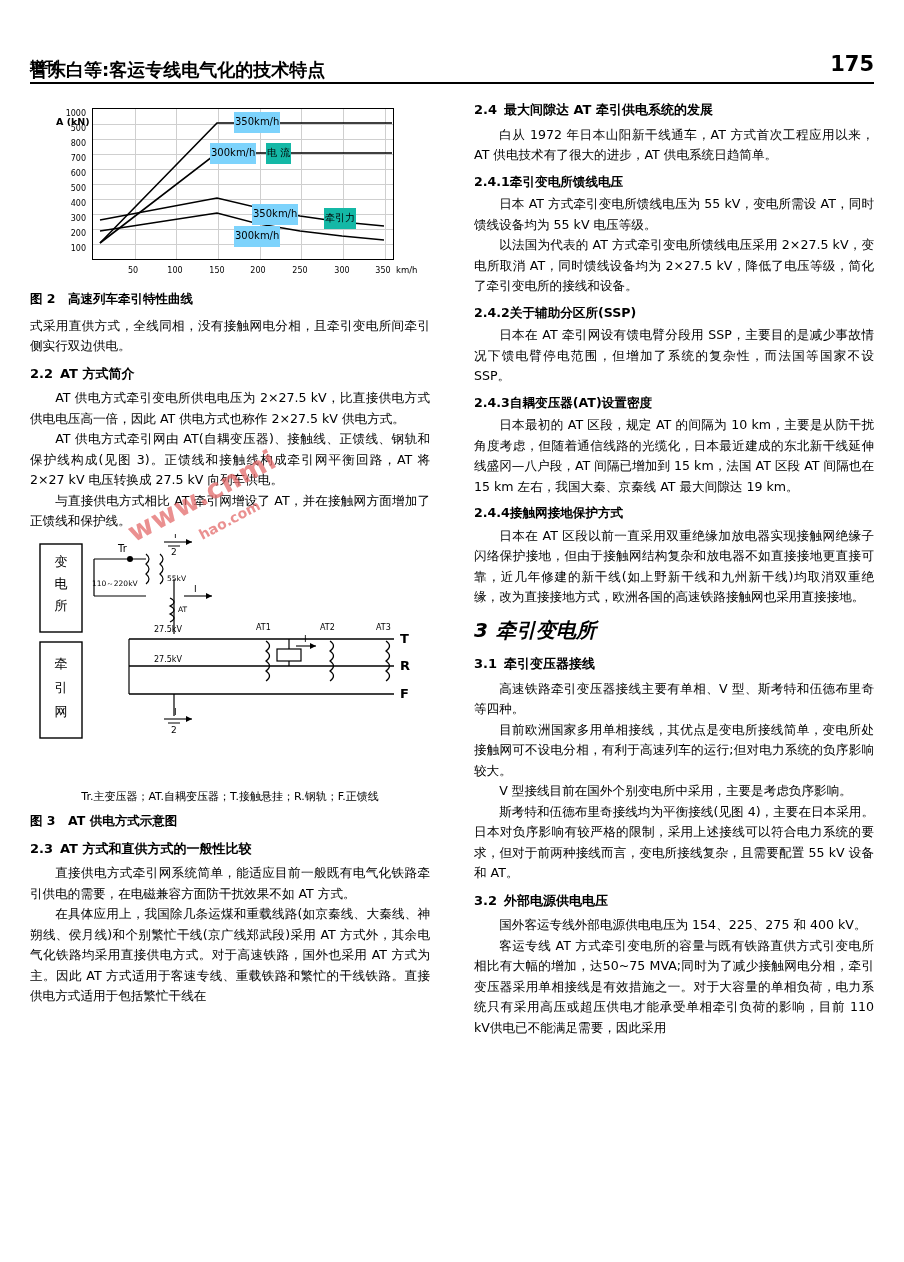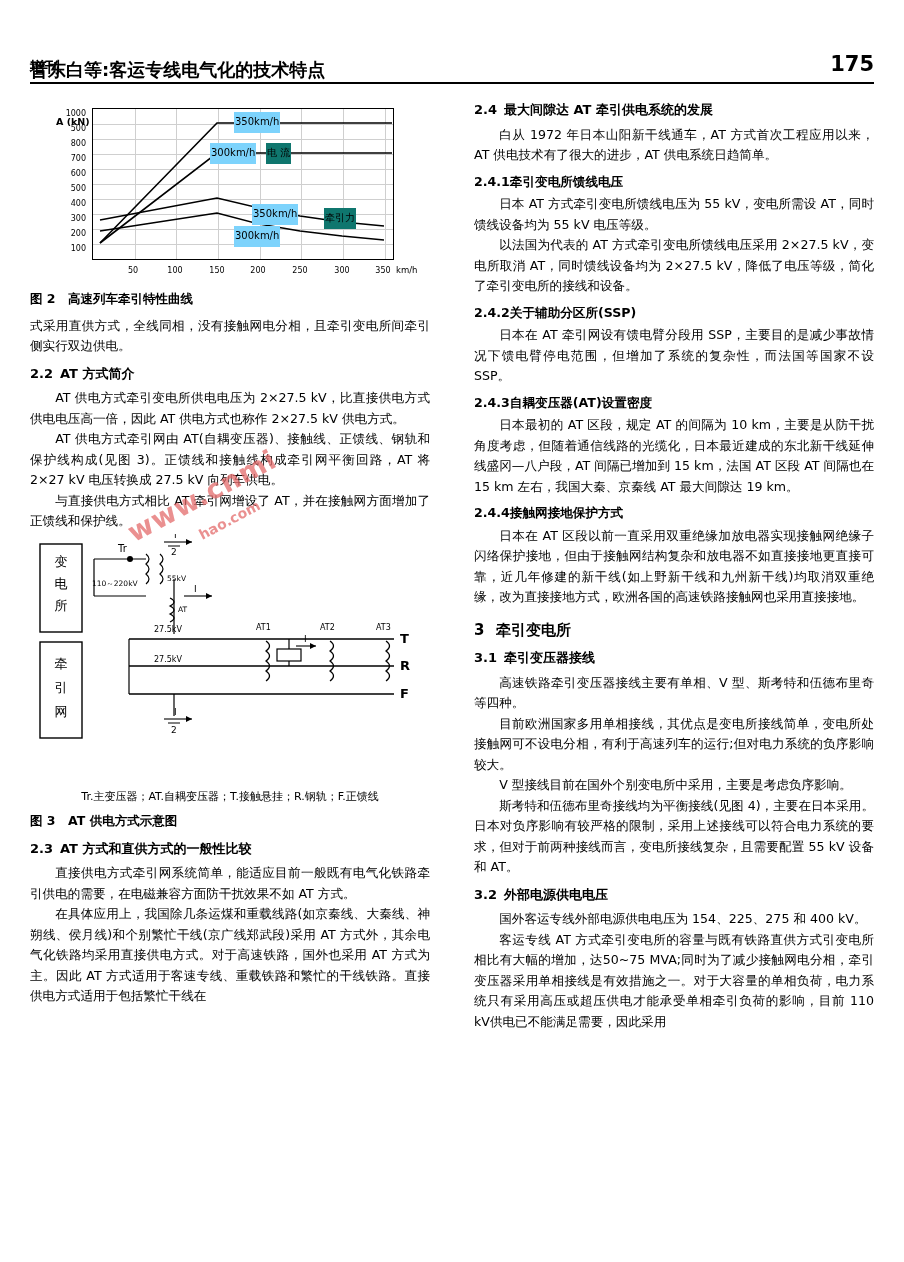--- a/index.html
+++ b/index.html
@@ -43,21 +43,21 @@
   p{margin:0 0 0 0;text-indent:2em;}
   p.noind{text-indent:0;}
   .h2{
     font-weight:bold;font-size:13px;margin:7px 0 4px 0;
   }
   .h2 .num{display:inline-block;min-width:30px;}
   .h3{
     font-weight:bold;font-size:12.6px;margin:6px 0 2px 0;
   }
   .h1{
-    font-weight:bold;font-size:15px;margin:12px 0 8px 0;
+    font-weight:bold;font-size:20px;margin:12px 0 14px 0;font-style:italic;
   }
   .h1 .num{display:inline-block;min-width:22px;}
   .caption{
     text-align:left;font-weight:bold;font-size:12.5px;margin:4px 0 6px 0;
     text-indent:0;
   }
   .legend{
     text-align:center;font-size:11px;margin:3px 0 0 0;text-indent:0;
   }
   
@@ -85,21 +85,21 @@
     position:absolute;left:22px;top:12px;font-size:9.5px;font-weight:bold;
   }
   .fig2 .axis-unit-x{
     position:absolute;left:362px;top:160px;font-size:8.5px;
   }
   .fig2 svg{position:absolute;left:58px;top:8px;}
   .fig2 .anno{
     position:absolute;font-size:10px;background:#7dd3fc;padding:0 1px;
   }
   .fig2 .anno-b{
-    position:absolute;font-size:10px;background:#0f766e;padding:0 1px;
+    position:absolute;font-size:10px;background:#14b8a6;padding:0 1px;
   }
   
   .fig3{
     position:relative;width:392px;height:250px;margin:2px 0 0 4px;
   }
   .fig3 svg{position:absolute;left:0;top:0;}
   
   .watermark{
     position:absolute;left:120px;top:480px;
     color:#e46b6b;font-size:27px;font-weight:bold;

